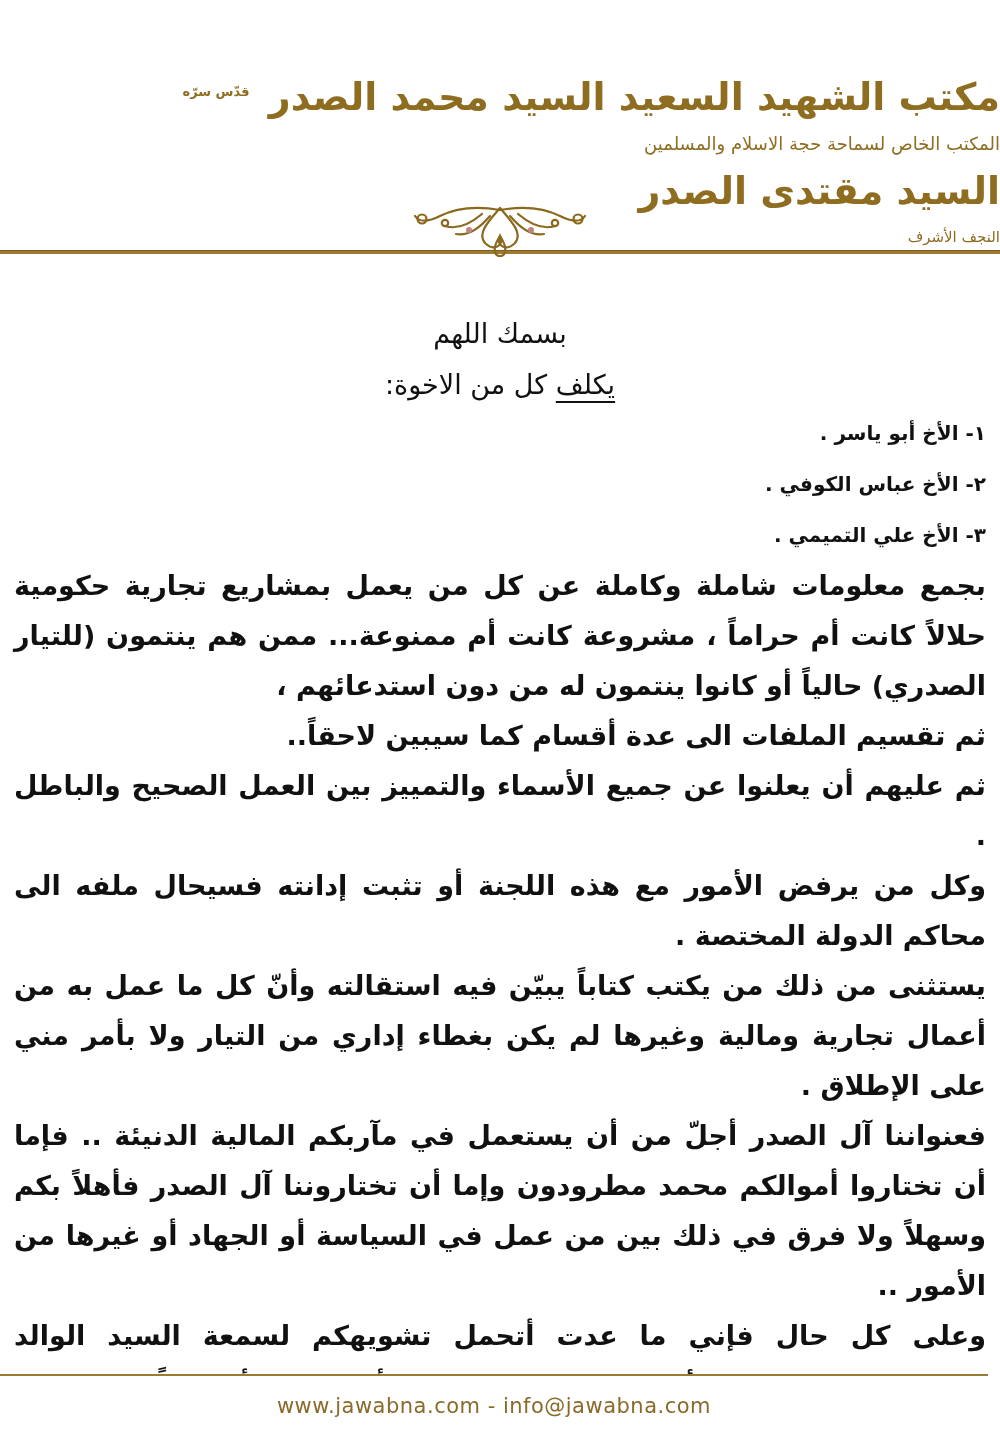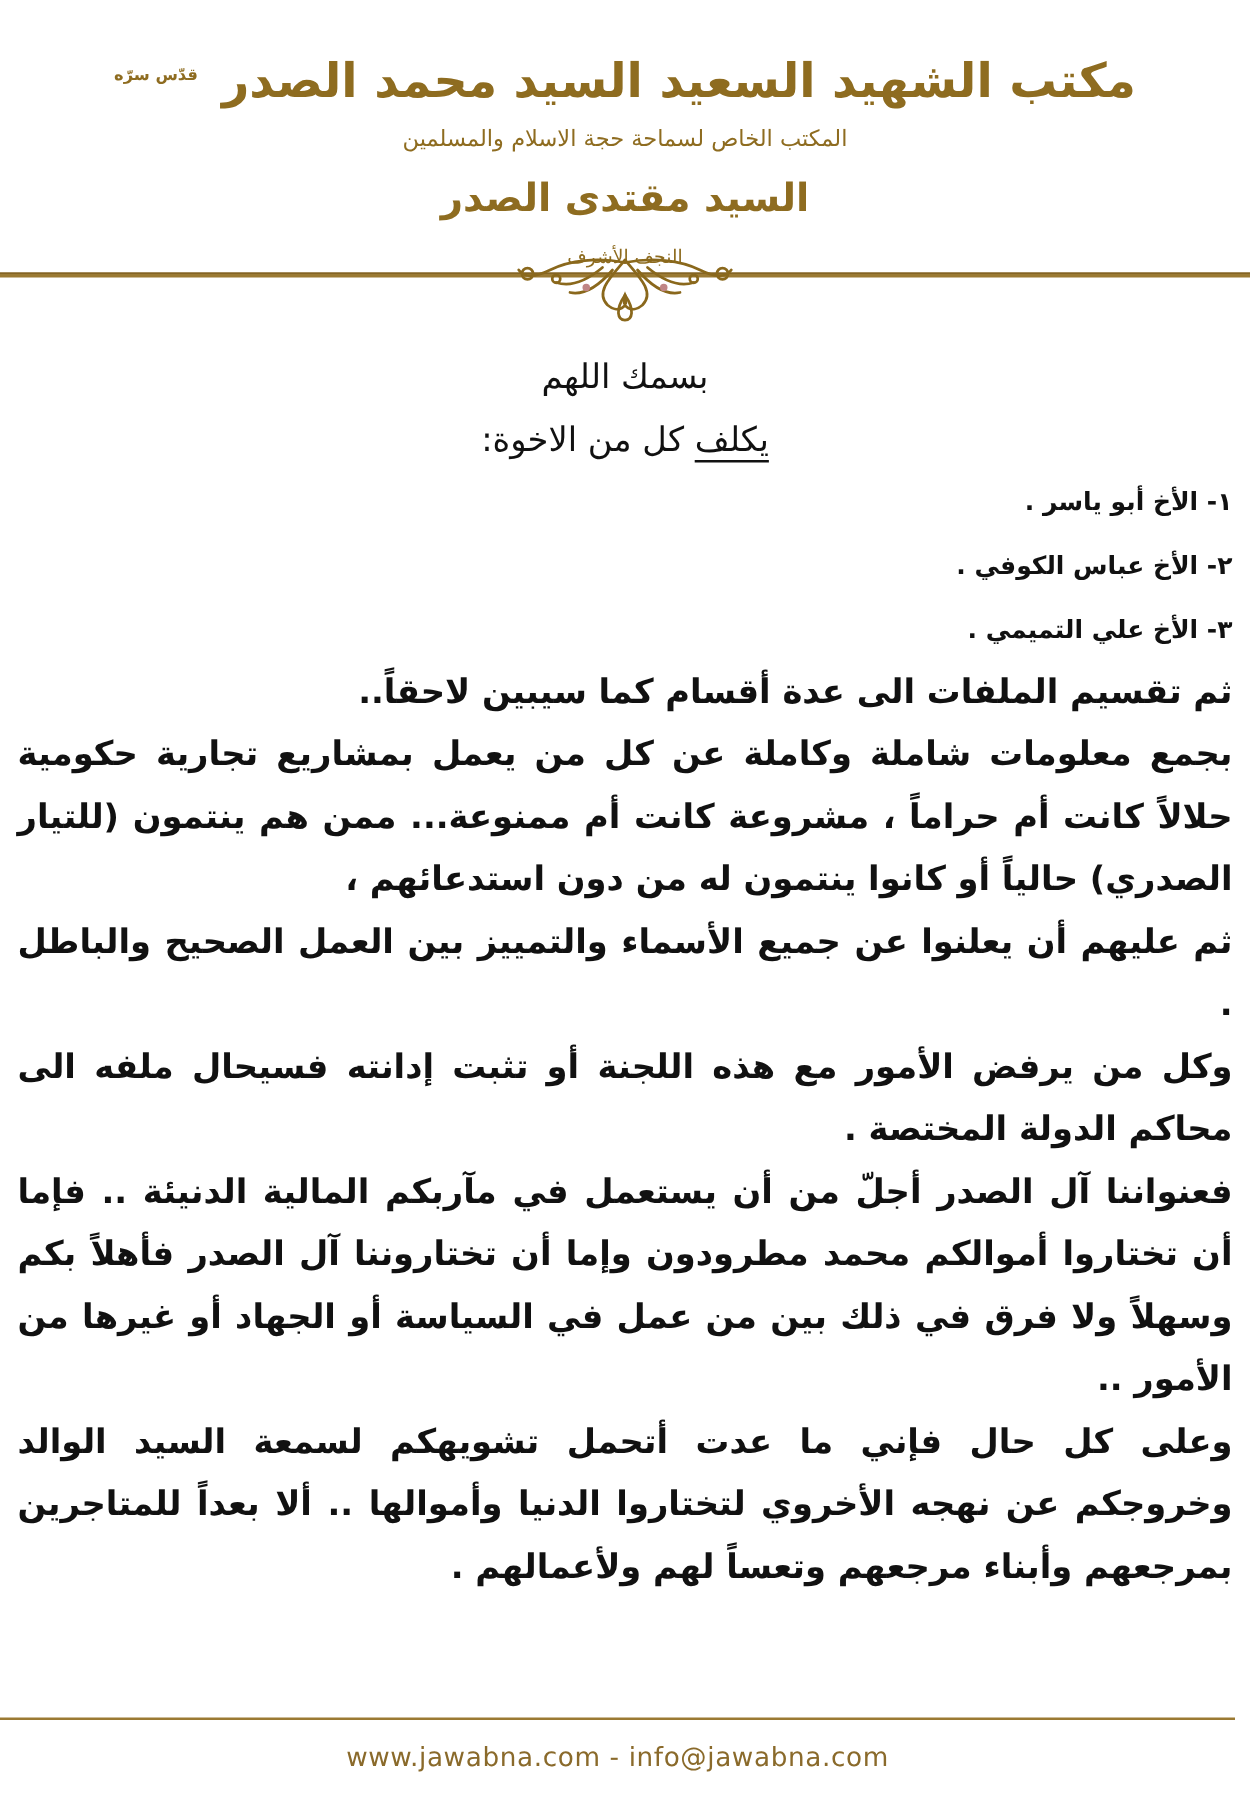--- a/index.html
+++ b/index.html
@@ -6,29 +6,30 @@
   .page{
     position:relative;
     width:1000px;height:1435px;
     margin:0 auto;
     background:#ffffff;
     overflow:hidden;
     font-family:"DejaVu Sans","Liberation Sans",sans-serif;
   }
   
   .letterhead{
-    padding-top:30px;
-    text-align:center;
+    padding-top:18px;
+    text-align:right;
     color:#8e6c20;
     direction:rtl;
+    margin-top:43px;
   }
   .cal-title{font-size:38px;font-weight:bold;line-height:62px;letter-spacing:1px;}
   .cal-mark{font-size:13px;font-weight:bold;vertical-align:super;margin-right:6px;}
   .cal-subtitle{font-size:18px;line-height:28px;margin-top:2px;}
-  .cal-name{font-size:31px;font-weight:bold;line-height:58px;margin-top:4px;letter-spacing:1px;}
+  .cal-name{font-size:38px;font-weight:bold;line-height:58px;margin-top:4px;letter-spacing:1px;}
   .cal-city{font-size:15px;line-height:26px;margin-top:4px;}
   
   .rule{height:3px;background:#9b7a33;border-top:1px solid #7d5d20;}
   .ornament{
     position:absolute;top:206px;left:50%;
     transform:translateX(-50%);
     width:176px;height:52px;
   }
   
   .doc-body{
@@ -122,24 +123,25 @@
 
   <main class="doc-body">
     <p class="basmala">بسمك اللهم</p>
 
     <p class="intro"><span class="u">يكلف</span><span> كل من الاخوة:</span></p>
 
     <p class="assignee">١- الأخ أبو ياسر .</p>
     <p class="assignee">٢- الأخ عباس الكوفي .</p>
     <p class="assignee">٣- الأخ علي التميمي .</p>
 
+    <p class="para">بجمع معلومات شاملة وكاملة عن كل من يعمل بمشاريع تجارية حكومية حلالاً كانت أم حراماً ، مشروعة كانت أم ممنوعة... ممن هم ينتمون (للتيار الصدري) حالياً أو كانوا ينتمون له من دون استدعائهم ،</p>
     <p class="para">ثم تقسيم الملفات الى عدة أقسام كما سيبين لاحقاً..</p>
-    <p class="para">بجمع معلومات شاملة وكاملة عن كل من يعمل بمشاريع تجارية حكومية حلالاً كانت أم حراماً ، مشروعة كانت أم ممنوعة... ممن هم ينتمون (للتيار الصدري) حالياً أو كانوا ينتمون له من دون استدعائهم ،</p>
     <p class="para">ثم عليهم أن يعلنوا عن جميع الأسماء والتمييز بين العمل الصحيح والباطل .</p>
     <p class="para">وكل من يرفض الأمور مع هذه اللجنة أو تثبت إدانته فسيحال ملفه الى محاكم الدولة المختصة .</p>
+    <p class="para">يستثنى من ذلك من يكتب كتاباً يبيّن فيه استقالته وأنّ كل ما عمل به من أعمال تجارية ومالية وغيرها لم يكن بغطاء إداري من التيار ولا بأمر مني على الإطلاق .</p>
     <p class="para">فعنواننا آل الصدر أجلّ من أن يستعمل في مآربكم المالية الدنيئة .. فإما أن تختاروا أموالكم محمد مطرودون وإما أن تختاروننا آل الصدر فأهلاً بكم وسهلاً ولا فرق في ذلك بين من عمل في السياسة أو الجهاد أو غيرها من الأمور ..</p>
     <p class="para">وعلى كل حال فإني ما عدت أتحمل تشويهكم لسمعة السيد الوالد وخروجكم عن نهجه الأخروي لتختاروا الدنيا وأموالها .. ألا بعداً للمتاجرين بمرجعهم وأبناء مرجعهم وتعساً لهم ولأعمالهم .</p>
 
   </main>
 
   <footer class="footer">
     <div class="footer-rule"></div>
     <div class="footer-band">
       <span class="footer-text">www.jawabna.com - info@jawabna.com</span>
     </div>

